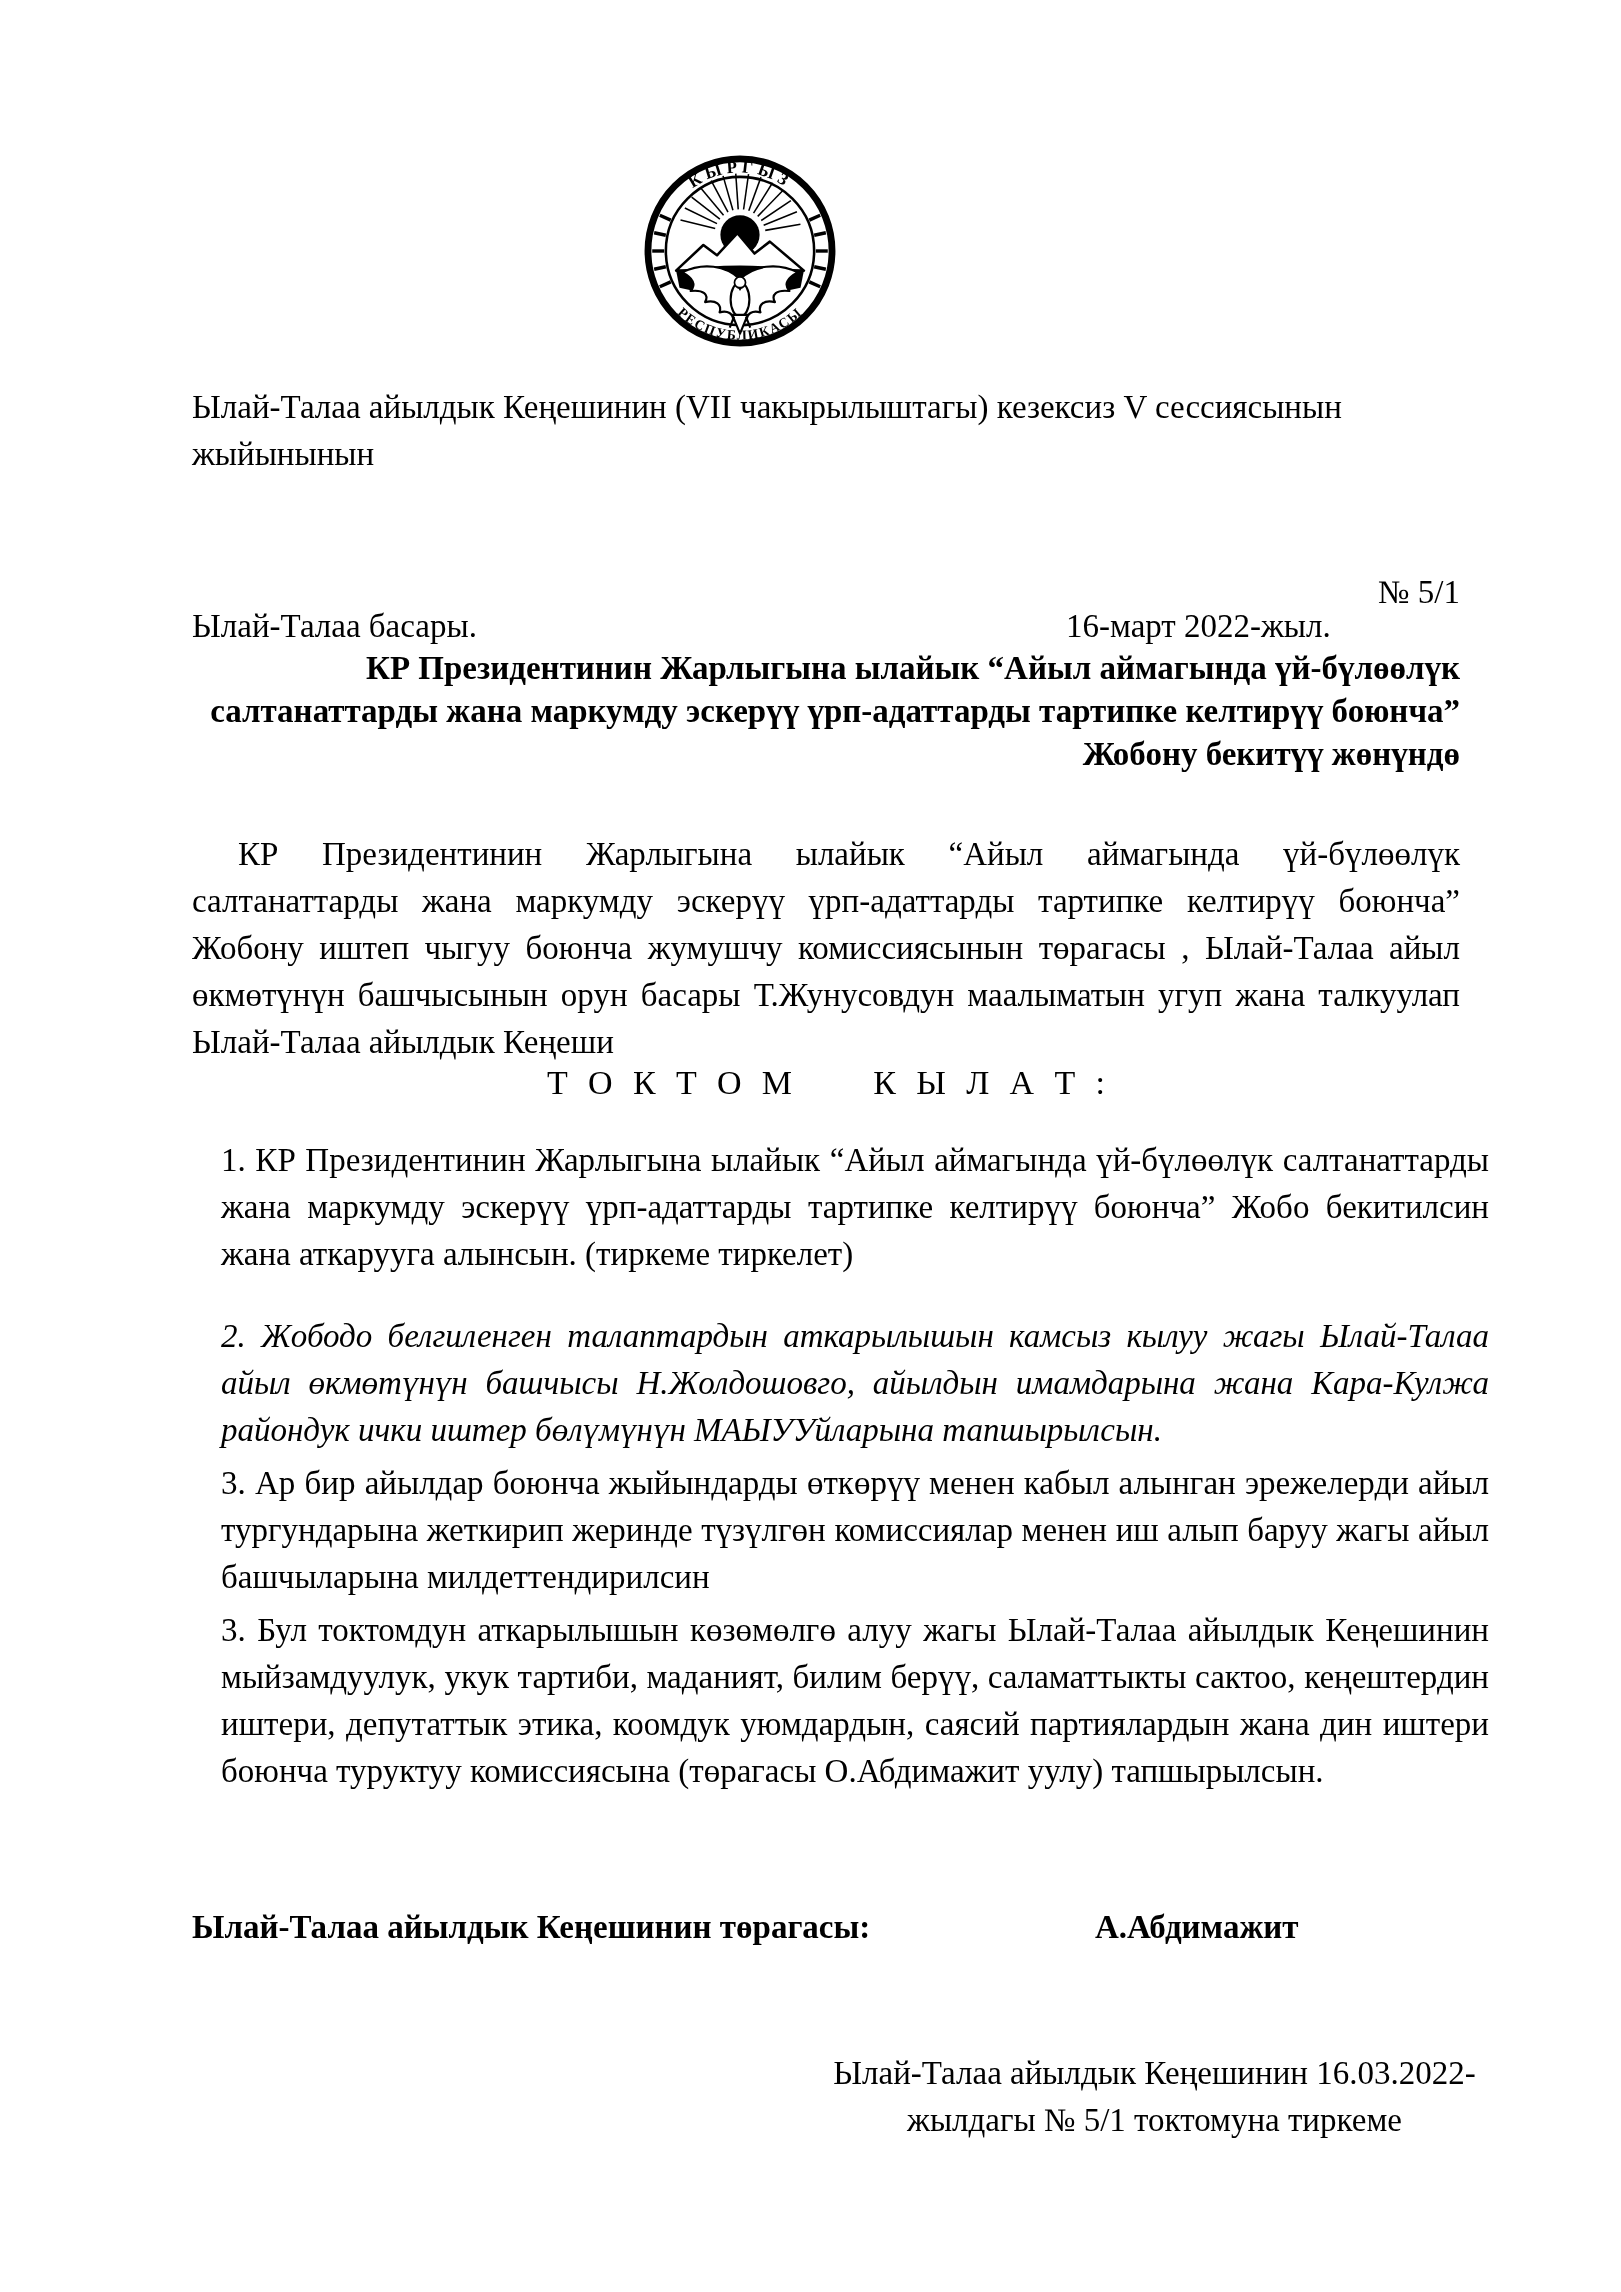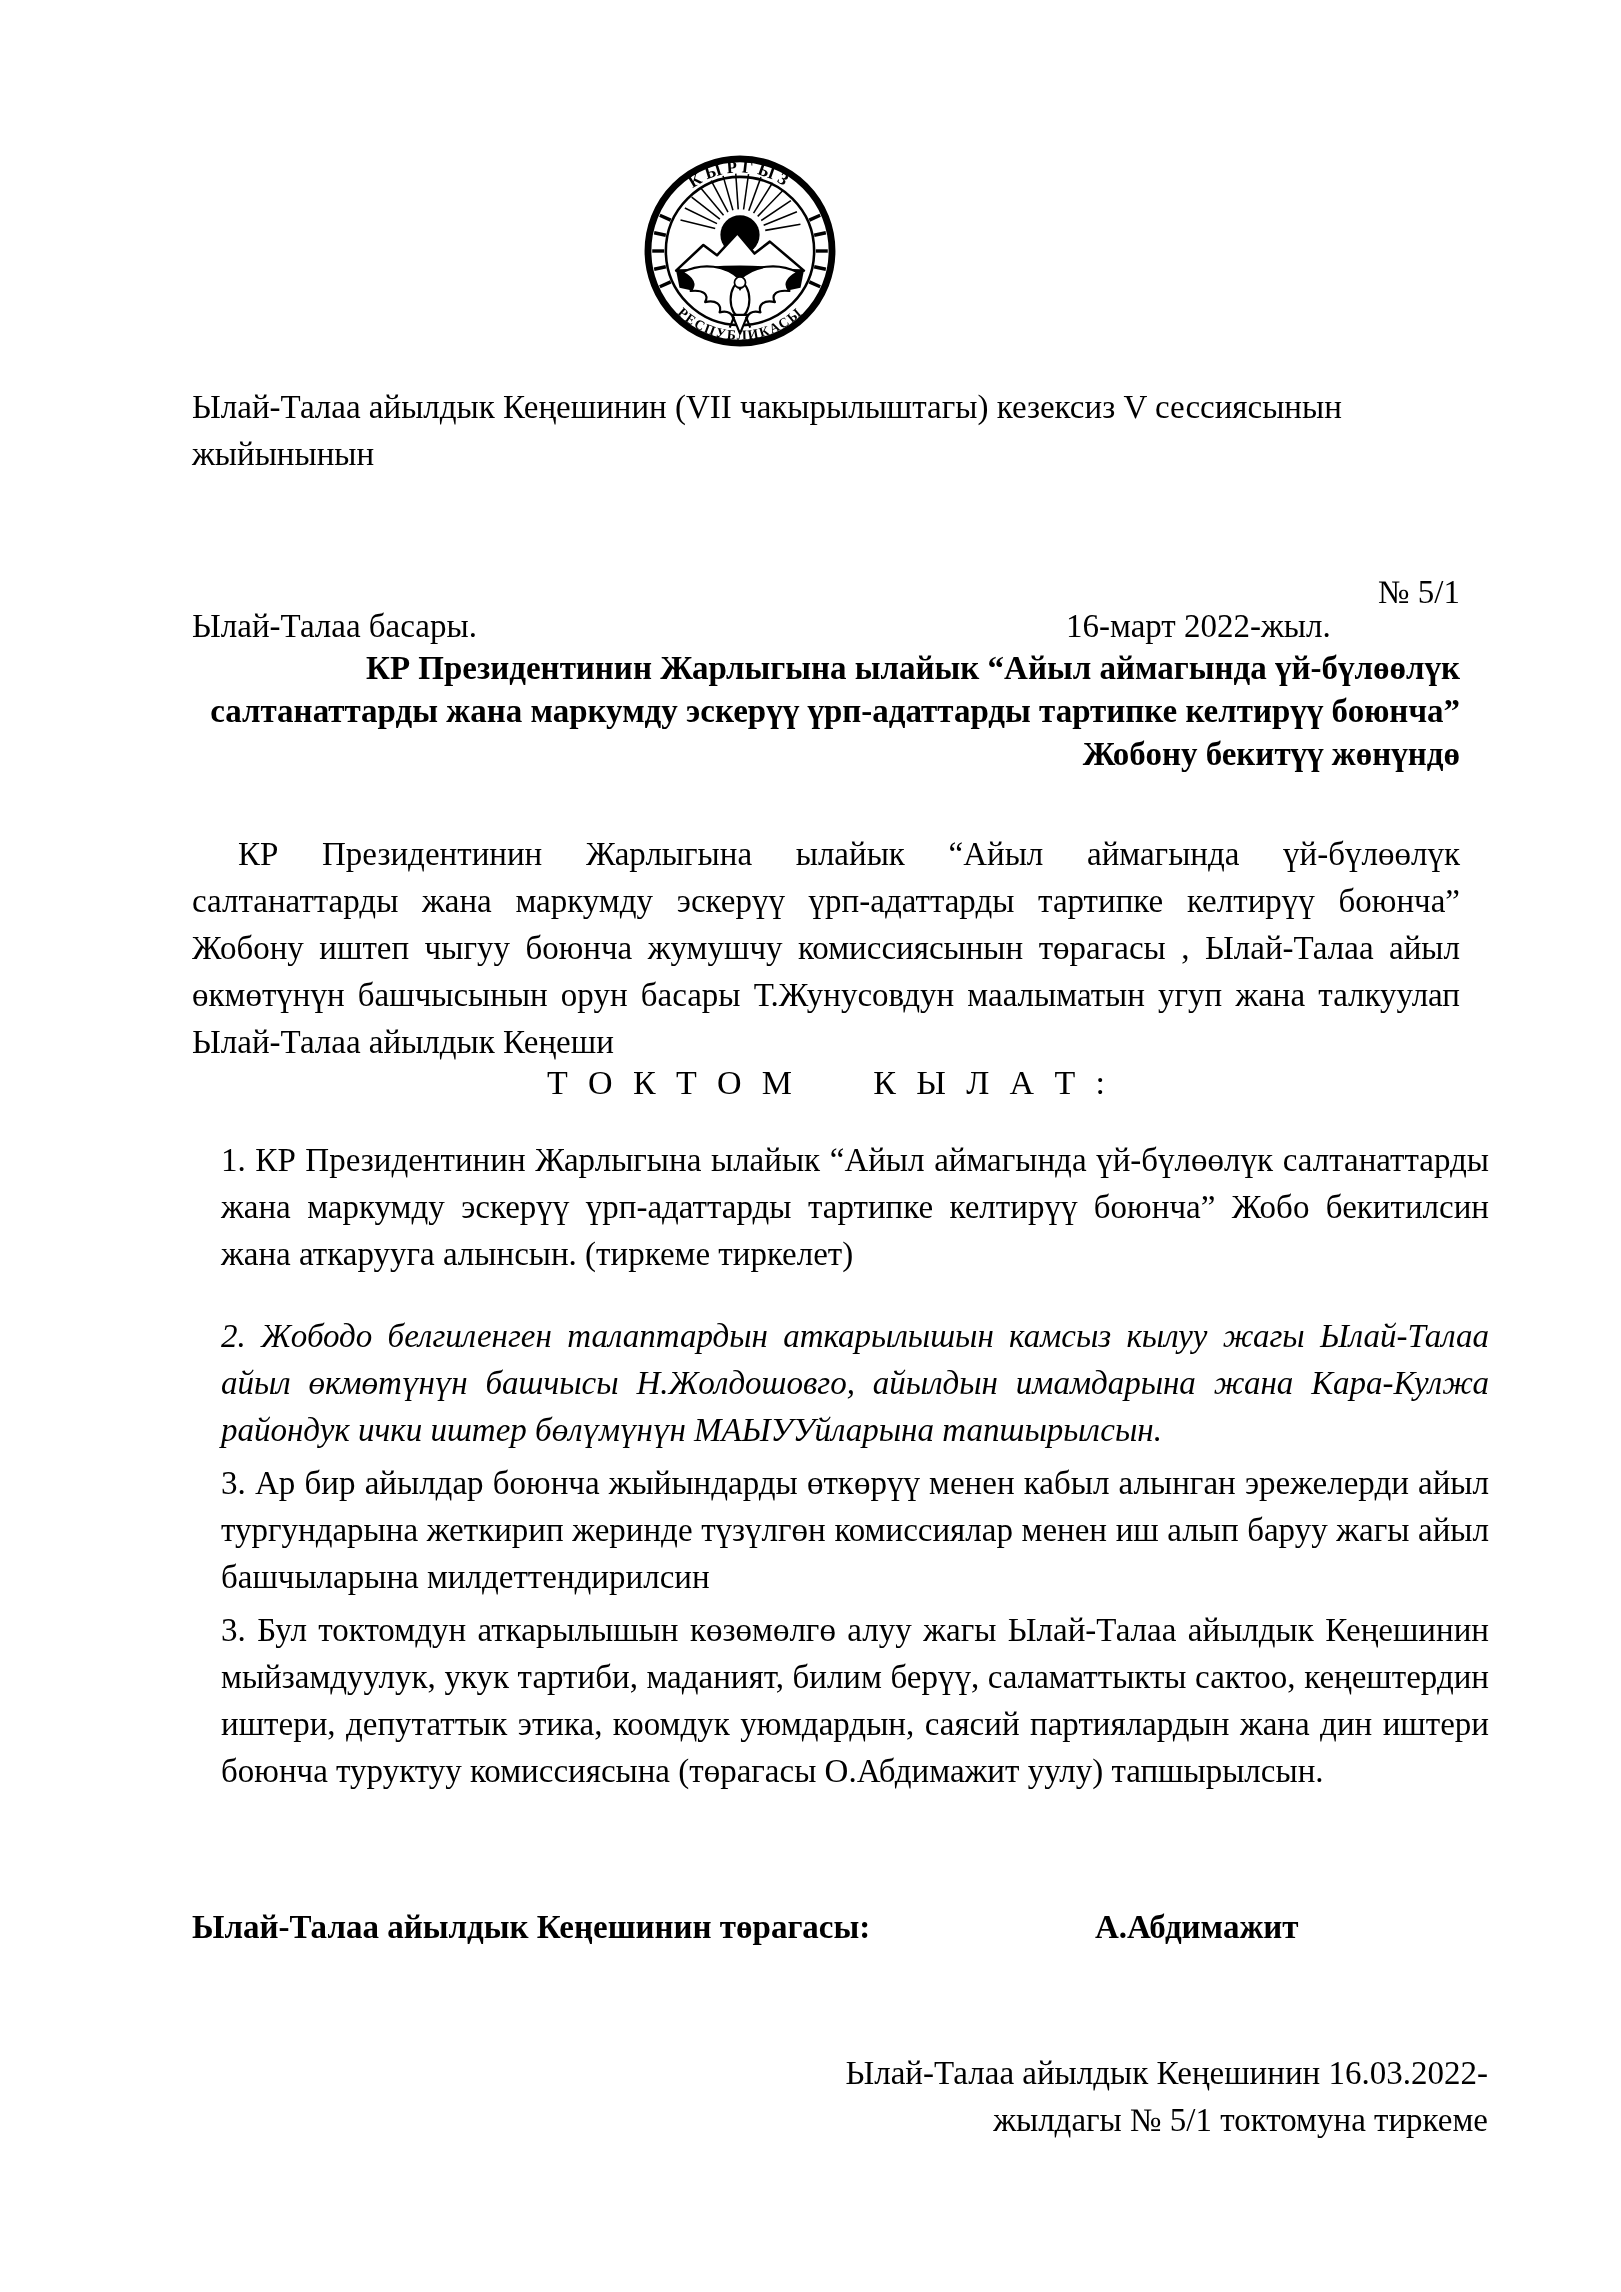--- a/index.html
+++ b/index.html
@@ -61,21 +61,21 @@
   .item-2 { top: 1313px; font-style: italic; }
   .item-3 { top: 1460px; }
   .item-4 { top: 1607px; }
 
   .signature-row { left: 192px; top: 1909px; width: 1268px; font-size: 33px; font-weight: bold; }
   .signature-label { position:absolute; left: 0; top: 0; white-space: nowrap; }
   .signature-name  { position:absolute; left: 903px; top: 0; white-space: nowrap; }
 
   .annex-note {
     left: 821px; top: 2050px; width: 667px;
-    font-size: 33px; line-height: 47px; text-align: right;
+    font-size: 33px; line-height: 47px; text-align: center;
   }
 </style>
 </head>
 <body>
 
 <div class="page">
 
   <div class="abs emblem">
     <svg viewBox="0 0 230 230" width="196" height="196" aria-hidden="true">
       <defs>

